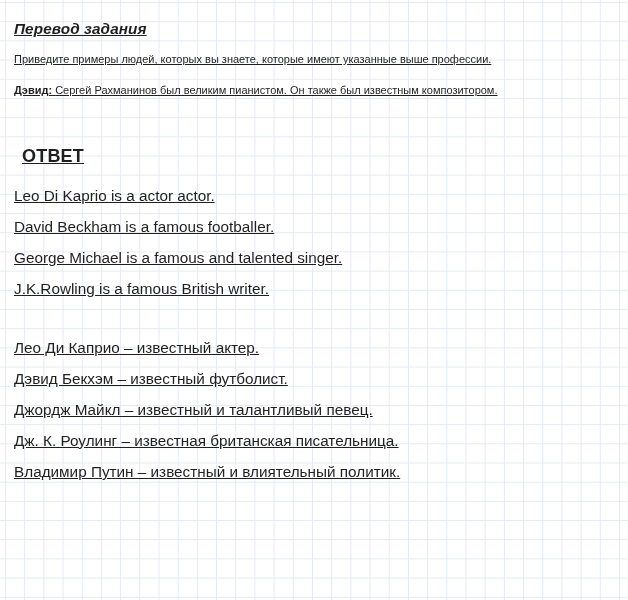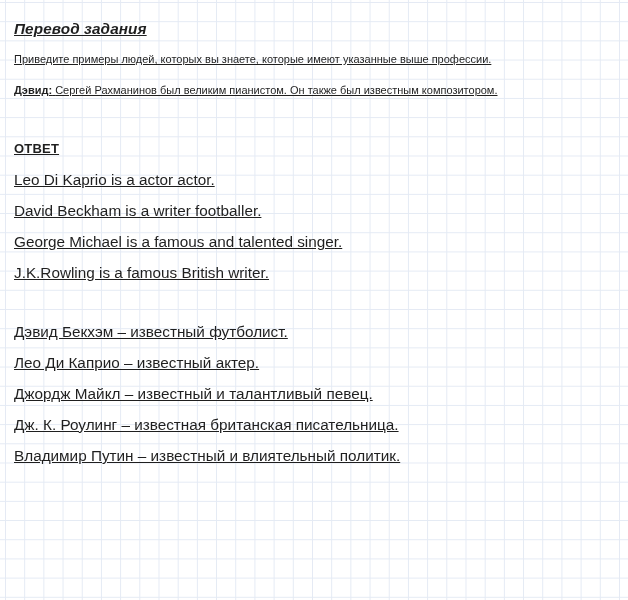--- a/index.html
+++ b/index.html
@@ -44,25 +44,25 @@
   .sec-head {
     font-size: 15.3px;
     font-weight: bold;
     font-style: italic;
     line-height: 31px;
     margin: 0;
     white-space: nowrap;
     letter-spacing: .1px;
   }
   .sec-head-upright {
-    font-size: 13px;
+    font-size: 18px;
     font-weight: bold;
     font-style: normal;
     line-height: 31px;
-    margin: 0;
+    margin: 8px;
     white-space: nowrap;
     letter-spacing: .2px;
   }
   .para {
     font-size: 11px;
     font-weight: normal;
     line-height: 31px;
     margin: 0;
     max-width: 600px;
   }
@@ -94,30 +94,30 @@
 
       <p class="para"><span class="lead">Дэвид:</span><span> </span><span>Сергей Рахманинов был великим пианистом. Он также был известным композитором.</span></p>
     </section>
 
     <div class="gap-md"></div>
 
     <section class="block">
       <h2 class="sec-head-upright">ОТВЕТ</h2>
 
       <p class="line">Leo Di Kaprio is a actor actor.</p>
-      <p class="line">David Beckham is a writer footballer.</p>
+      <p class="line">David Beckham is a famous footballer.</p>
       <p class="line">George Michael is a famous and talented singer.</p>
       <p class="line">J.K.Rowling is a famous British writer.</p>
     </section>
 
     <div class="gap-lg"></div>
 
     <section class="block">
 
+      <p class="line">Лео Ди Каприо – известный актер.</p>
       <p class="line">Дэвид Бекхэм – известный футболист.</p>
-      <p class="line">Лео Ди Каприо – известный актер.</p>
       <p class="line">Джордж Майкл – известный и талантливый певец.</p>
       <p class="line">Дж. К. Роулинг – известная британская писательница.</p>
       <p class="line">Владимир Путин – известный и влиятельный политик.</p>
     </section>
 
   </div>
 </div>
 
 </body></html>

